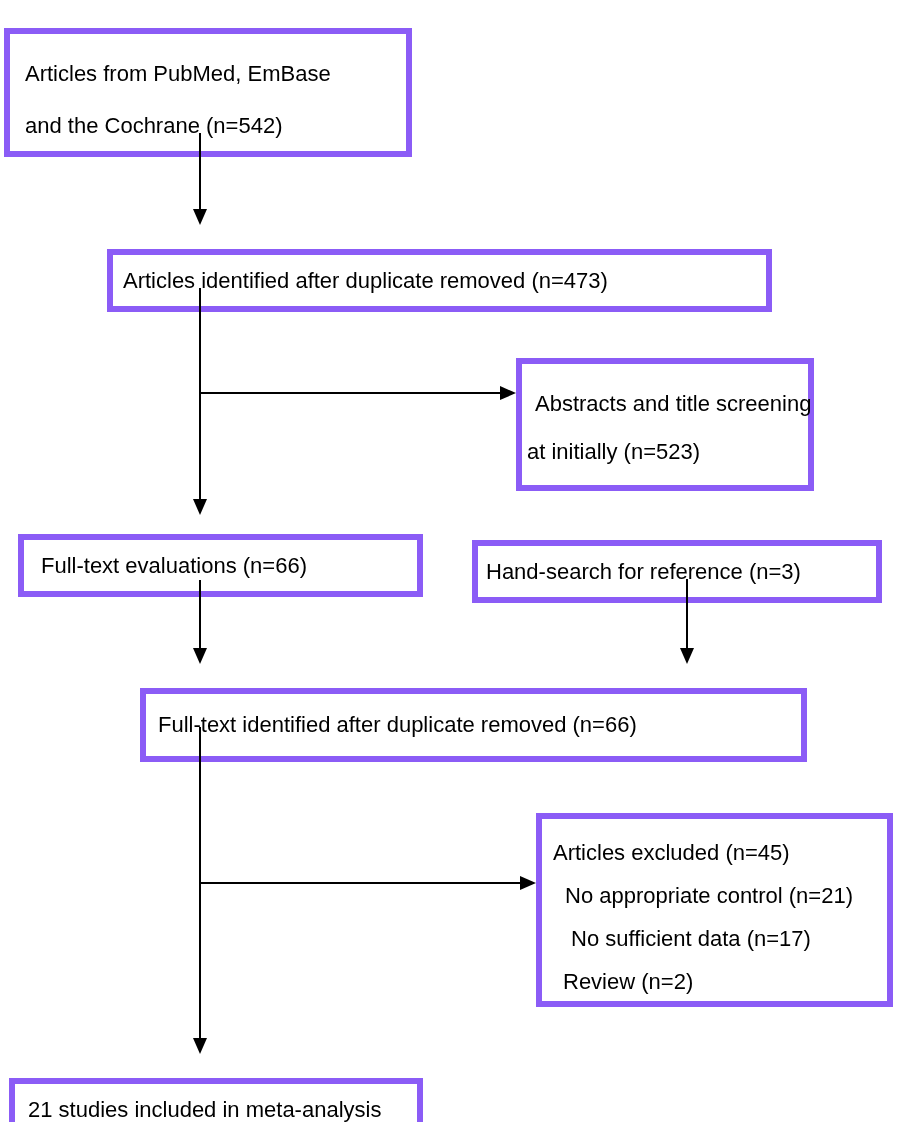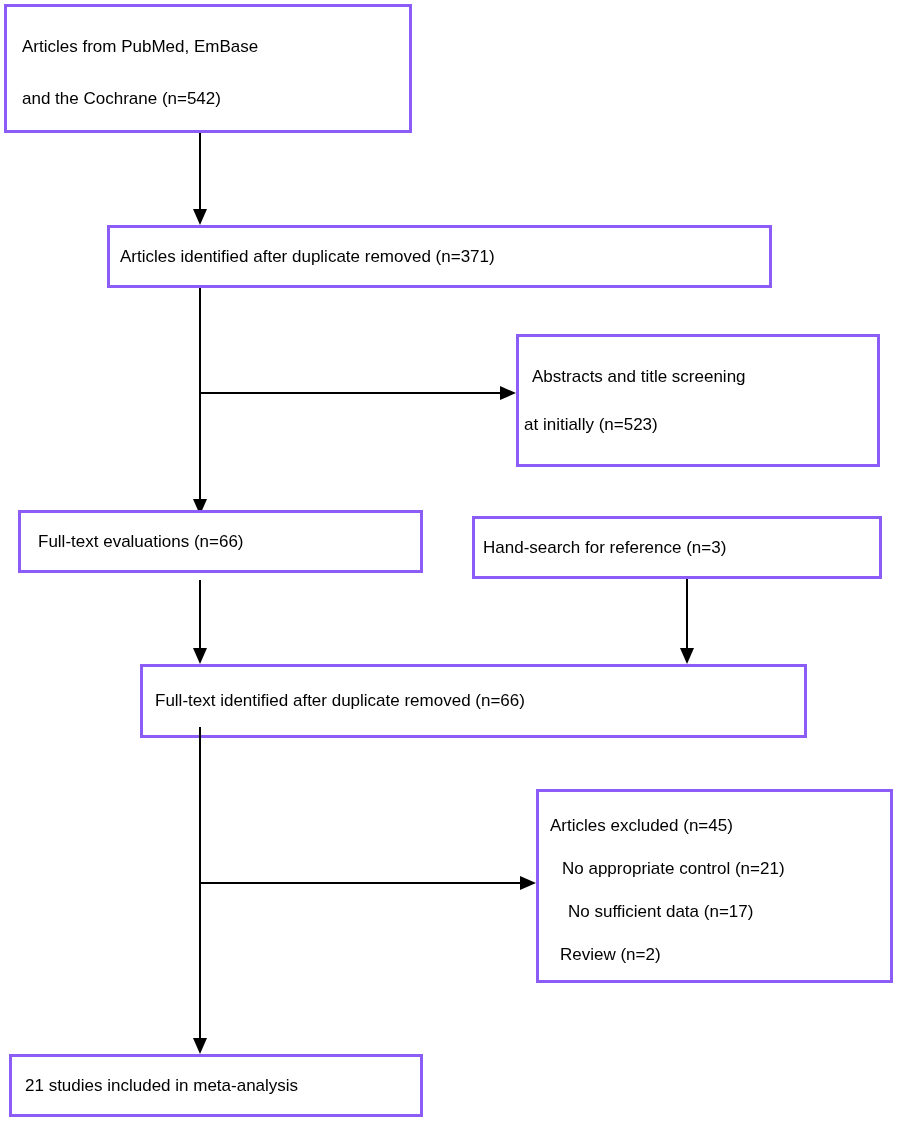--- a/index.html
+++ b/index.html
@@ -12,24 +12,25 @@
     width: 897px;
     height: 1122px;
     background: #ffffff;
     font-family: "Liberation Sans", sans-serif;
     color: #000000;
     overflow: hidden;
   }
   .box {
     position: absolute;
     box-sizing: border-box;
-    border: 3px solid #8b5cf6;
+    border: 6px solid #8b5cf6;
     background: #ffffff;
-    font-size: 17px;
+    font-size: 22px;
     overflow: visible;
+    margin-top: 24px;
   }
   .box .line {
     white-space: nowrap;
   }
   .flex-center {
     display: flex;
     align-items: center;
   }
   .vline, .hline {
     position: absolute;
@@ -48,21 +49,21 @@
     width: 0;
     height: 0;
     border-top: 7px solid transparent;
     border-bottom: 7px solid transparent;
     border-left: 16px solid #000000;
   }
 
   
   #box-sources        { left: 4px;   top: 4px;    width: 408px; height: 129px; padding: 14px 0 0 15px; line-height: 52px; }
   #box-identified     { left: 107px; top: 225px;  width: 665px; height: 63px;  padding-left: 10px; }
-  #box-screening      { left: 516px; top: 334px;  width: 364px; height: 133px; padding: 16px 0 0 5px; line-height: 48px; }
+  #box-screening      { left: 516px; top: 334px;  width: 298px; height: 133px; padding: 16px 0 0 5px; line-height: 48px; }
   #box-fulltext-eval  { left: 18px;  top: 510px;  width: 405px; height: 63px;  padding-left: 17px; }
   #box-handsearch     { left: 472px; top: 516px;  width: 410px; height: 63px;  padding-left: 8px; }
   #box-fulltext-dedup { left: 140px; top: 664px;  width: 667px; height: 74px;  padding-left: 12px; }
   #box-excluded       { left: 536px; top: 789px;  width: 357px; height: 194px; padding-top: 12px; line-height: 43px; }
   #box-included       { left: 9px;   top: 1054px; width: 414px; height: 63px;  padding-left: 13px; }
 
   #box-screening .line-0 { padding-left: 8px; }
   #box-excluded .line-0 { padding-left: 11px; }
   #box-excluded .line-1 { padding-left: 23px; }
   #box-excluded .line-2 { padding-left: 29px; }
@@ -91,21 +92,21 @@
 
   <div class="box" id="box-sources">
     <div class="line line-0">Articles from PubMed, EmBase</div>
     <div class="line line-1">and the Cochrane (n=542)</div>
   </div>
 
   <div class="vline" id="conn-sources-line"></div>
   <div class="arrow-down" id="conn-sources-head"></div>
 
   <div class="box flex-center" id="box-identified">
-    <div class="line">Articles identified after duplicate removed (n=371)</div>
+    <div class="line">Articles identified after duplicate removed (n=473)</div>
   </div>
 
   <div class="vline" id="conn-identified-line"></div>
   <div class="arrow-down" id="conn-identified-head"></div>
   <div class="hline" id="branch-screening-line"></div>
   <div class="arrow-right" id="branch-screening-head"></div>
 
   <div class="box" id="box-screening">
     <div class="line line-0">Abstracts and title screening</div>
     <div class="line line-1">at initially (n=523)</div>

